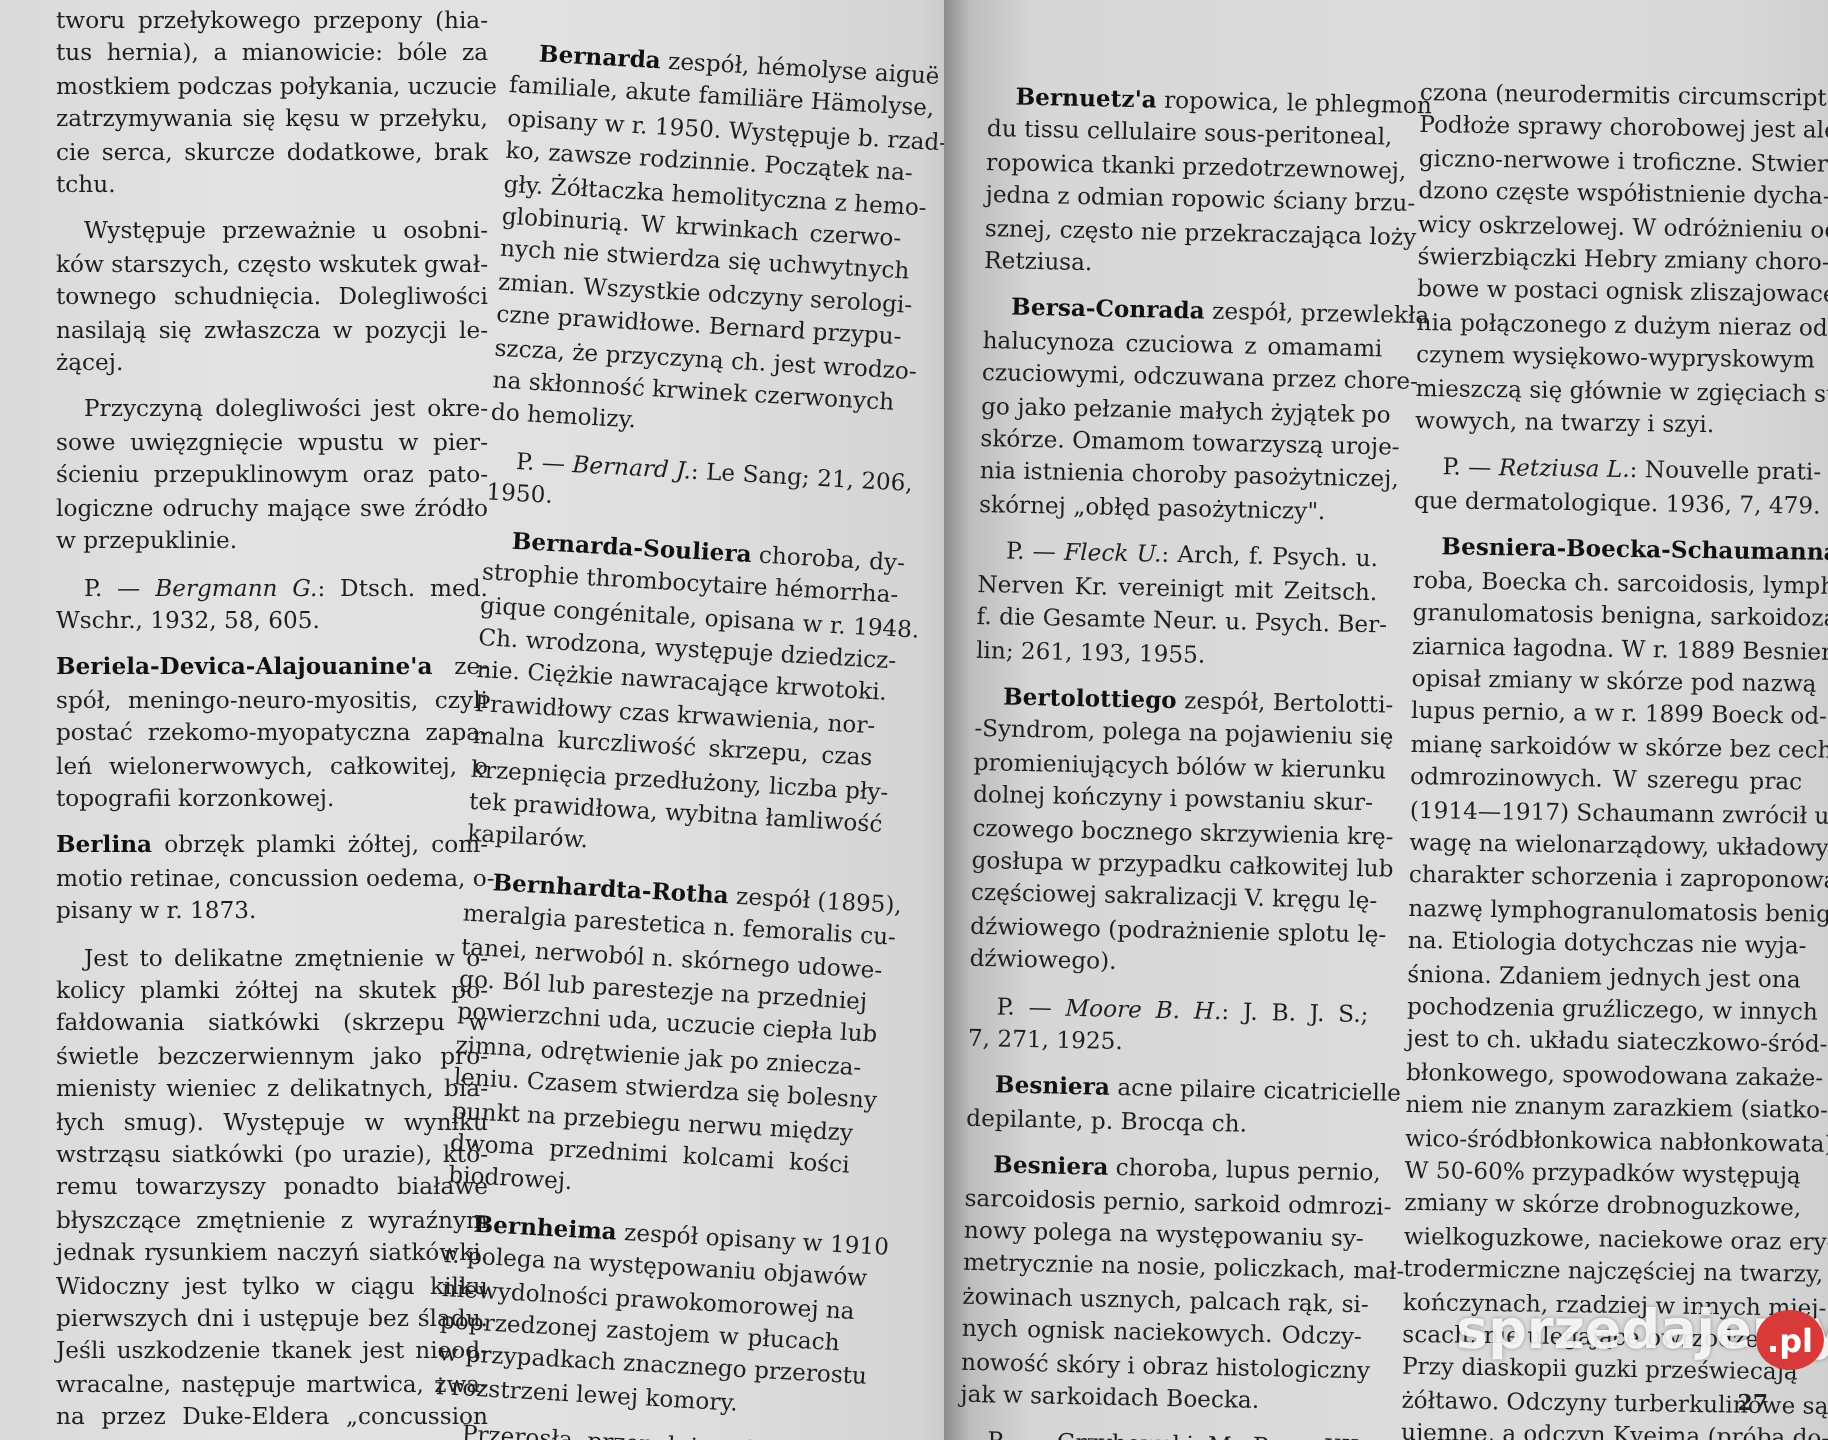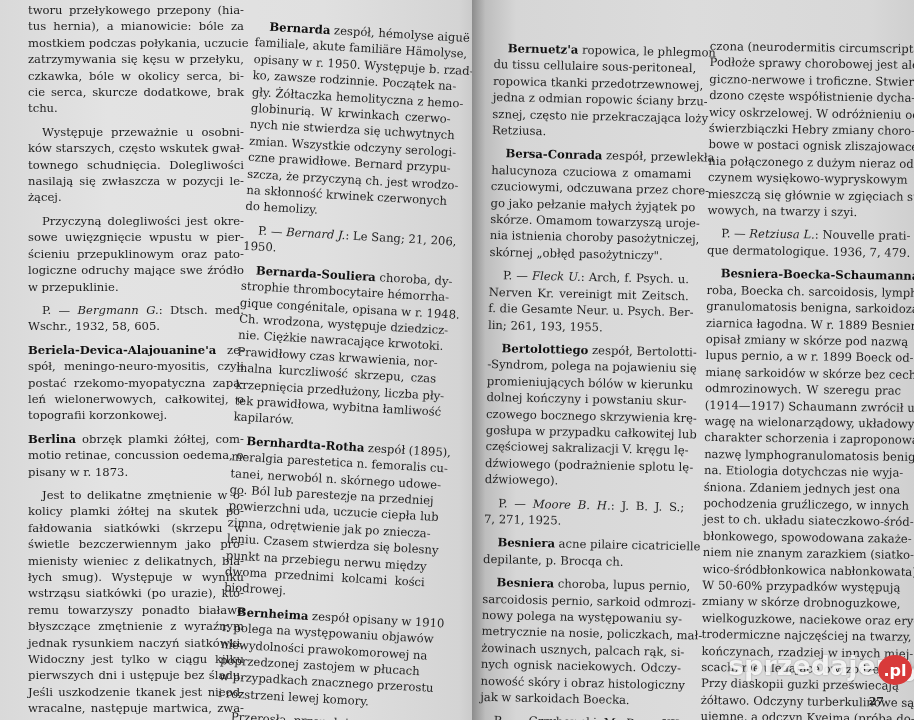--- a/index.html
+++ b/index.html
@@ -59,21 +59,20 @@
 <body>
 
 <div class="spread">
   <div class="page page-left">
     <div class="col col1" id="col1">
         <div class="entry">
           <span class="line">tworu przełykowego przepony (hia-</span>
           <span class="line">tus hernia), a mianowicie: bóle za</span>
           <span class="line">mostkiem podczas połykania, uczucie</span>
           <span class="line">zatrzymywania się kęsu w przełyku,</span>
-          <span class="line">czkawka, bóle w okolicy serca, bi-</span>
           <span class="line">cie serca, skurcze dodatkowe, brak</span>
           <span class="line last">tchu.</span>
         </div>
         <div class="entry">
           <span class="line" style="text-indent: 14px;">Występuje przeważnie u osobni-</span>
           <span class="line">ków starszych, często wskutek gwał-</span>
           <span class="line">townego schudnięcia. Dolegliwości</span>
           <span class="line">nasilają się zwłaszcza w pozycji le-</span>
           <span class="line last">żącej.</span>
         </div>

